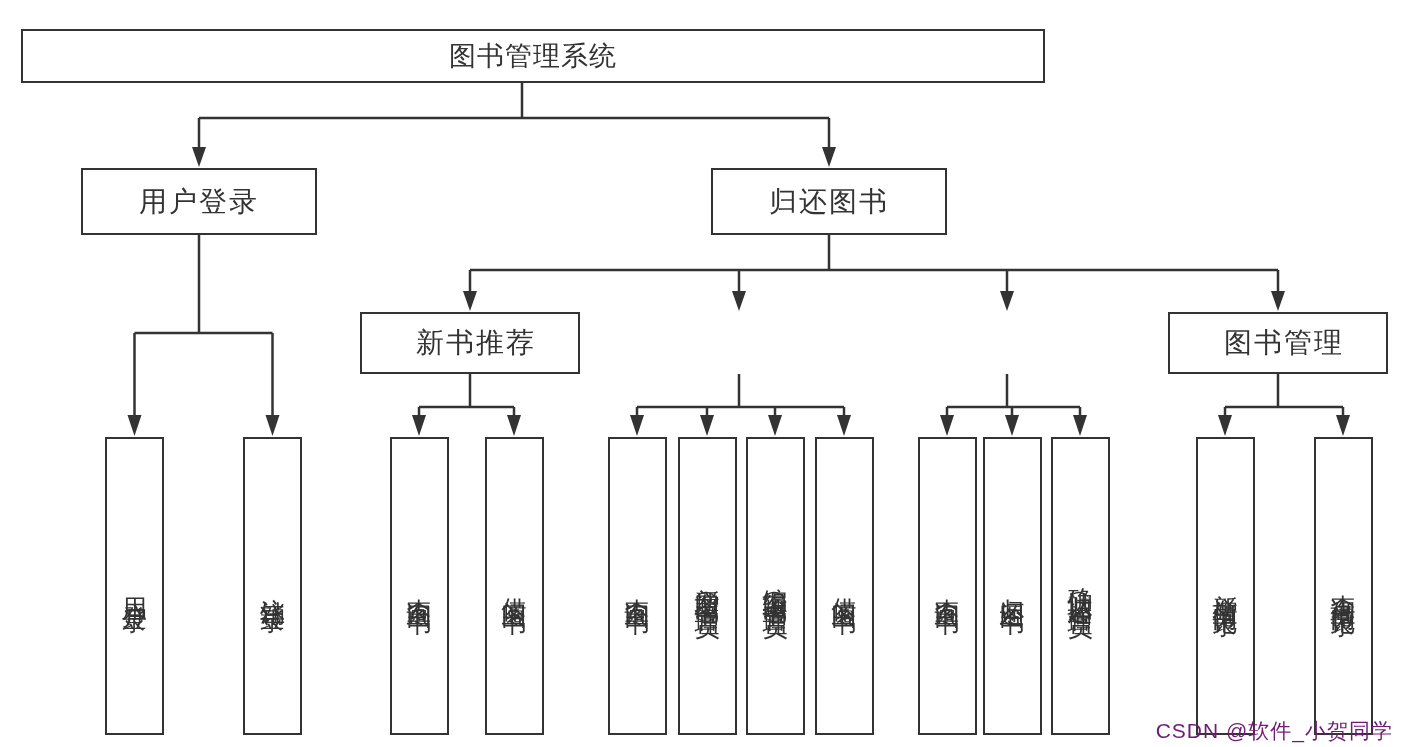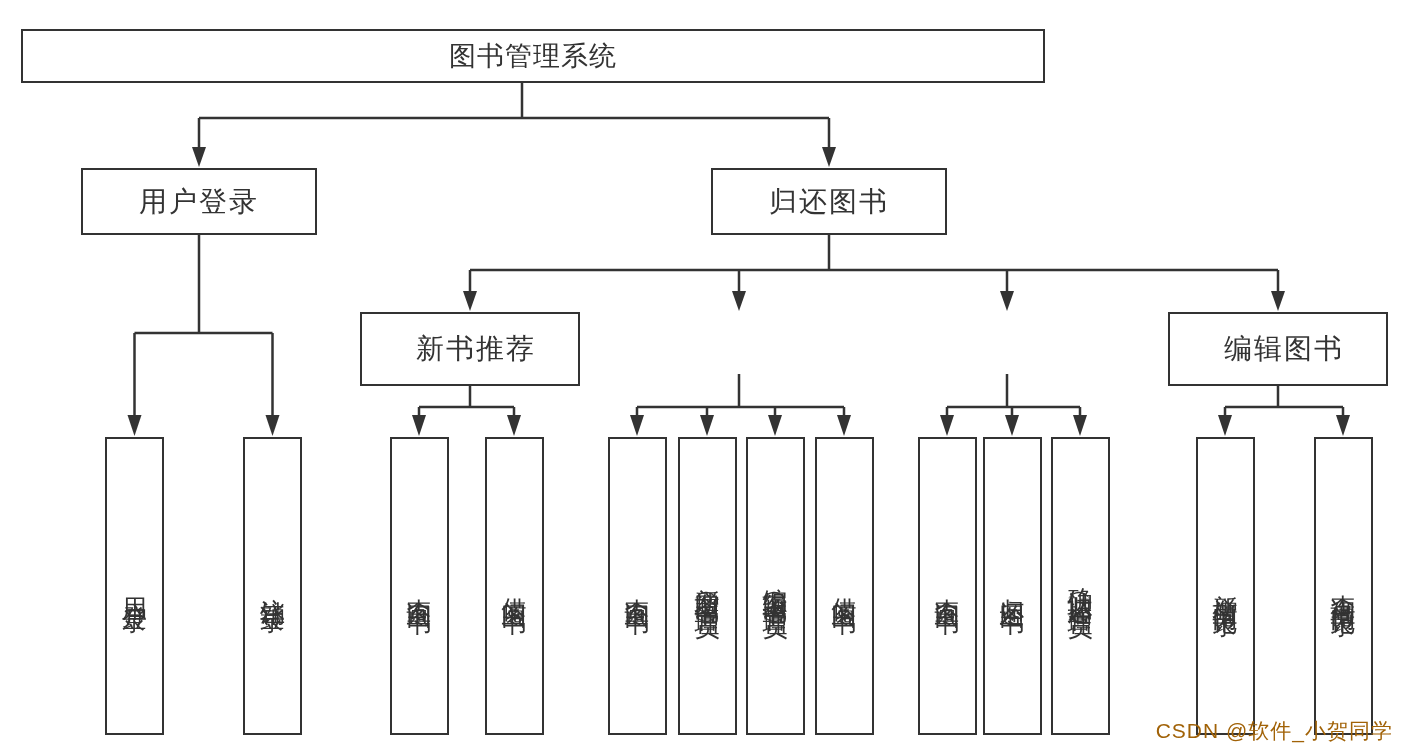--- a/index.html
+++ b/index.html
@@ -22,21 +22,21 @@
     border: 2.5px solid #333333;
     background: #ffffff;
     display: flex;
     align-items: center;
     justify-content: center;
     color: #333333;
   }
   .root-box   { left: 21px;  top: 29px;  width: 1024px; height: 54px; }
   .root-box .hlabel { font-size: 27px; letter-spacing: 1px; }
   .lvl2-box   { top: 168px; width: 236px; height: 67px; }
-  .lvl3-box   { top: 312px; width: 220px; height: 74px; padding-left: 12px; }
+  .lvl3-box   { top: 312px; width: 220px; height: 62px; padding-left: 12px; }
   .hlabel     { font-size: 28px; letter-spacing: 2px; white-space: nowrap; }
   .leaf {
     position: absolute;
     top: 437px;
     width: 59px;
     height: 298px;
     box-sizing: border-box;
     border: 2.5px solid #333333;
     background: #ffffff;
     display: flex;
@@ -50,21 +50,21 @@
     font-size: 25px;
     letter-spacing: 4px;
     line-height: 1;
     white-space: nowrap;
   }
   .watermark {
     position: absolute;
     right: 12px;
     bottom: 2px;
     font-size: 21px;
-    color: #a16207;
+    color: #701a75;
     letter-spacing: 1px;
     white-space: nowrap;
   }
 </style>
 </head>
 <body>
 
 <div class="canvas">
 
   <svg class="connectors" viewBox="0 0 1405 747" xmlns="http://www.w3.org/2000/svg">
@@ -108,21 +108,21 @@
     <span class="hlabel">用户登录</span>
   </div>
   <div class="box lvl2-box" style="left:711px">
     <span class="hlabel">归还图书</span>
   </div>
 
   <div class="box lvl3-box" style="left:360px">
     <span class="hlabel">新书推荐</span>
   </div>
   <div class="box lvl3-box" style="left:1168px">
-    <span class="hlabel">编辑图书</span>
+    <span class="hlabel">图书管理</span>
   </div>
 
   <div class="leaf" style="left:105px">
     <span class="vtext">用户登录</span>
   </div>
   <div class="leaf" style="left:243px">
     <span class="vtext">注销登录</span>
   </div>
 
   <div class="leaf" style="left:389.5px">

